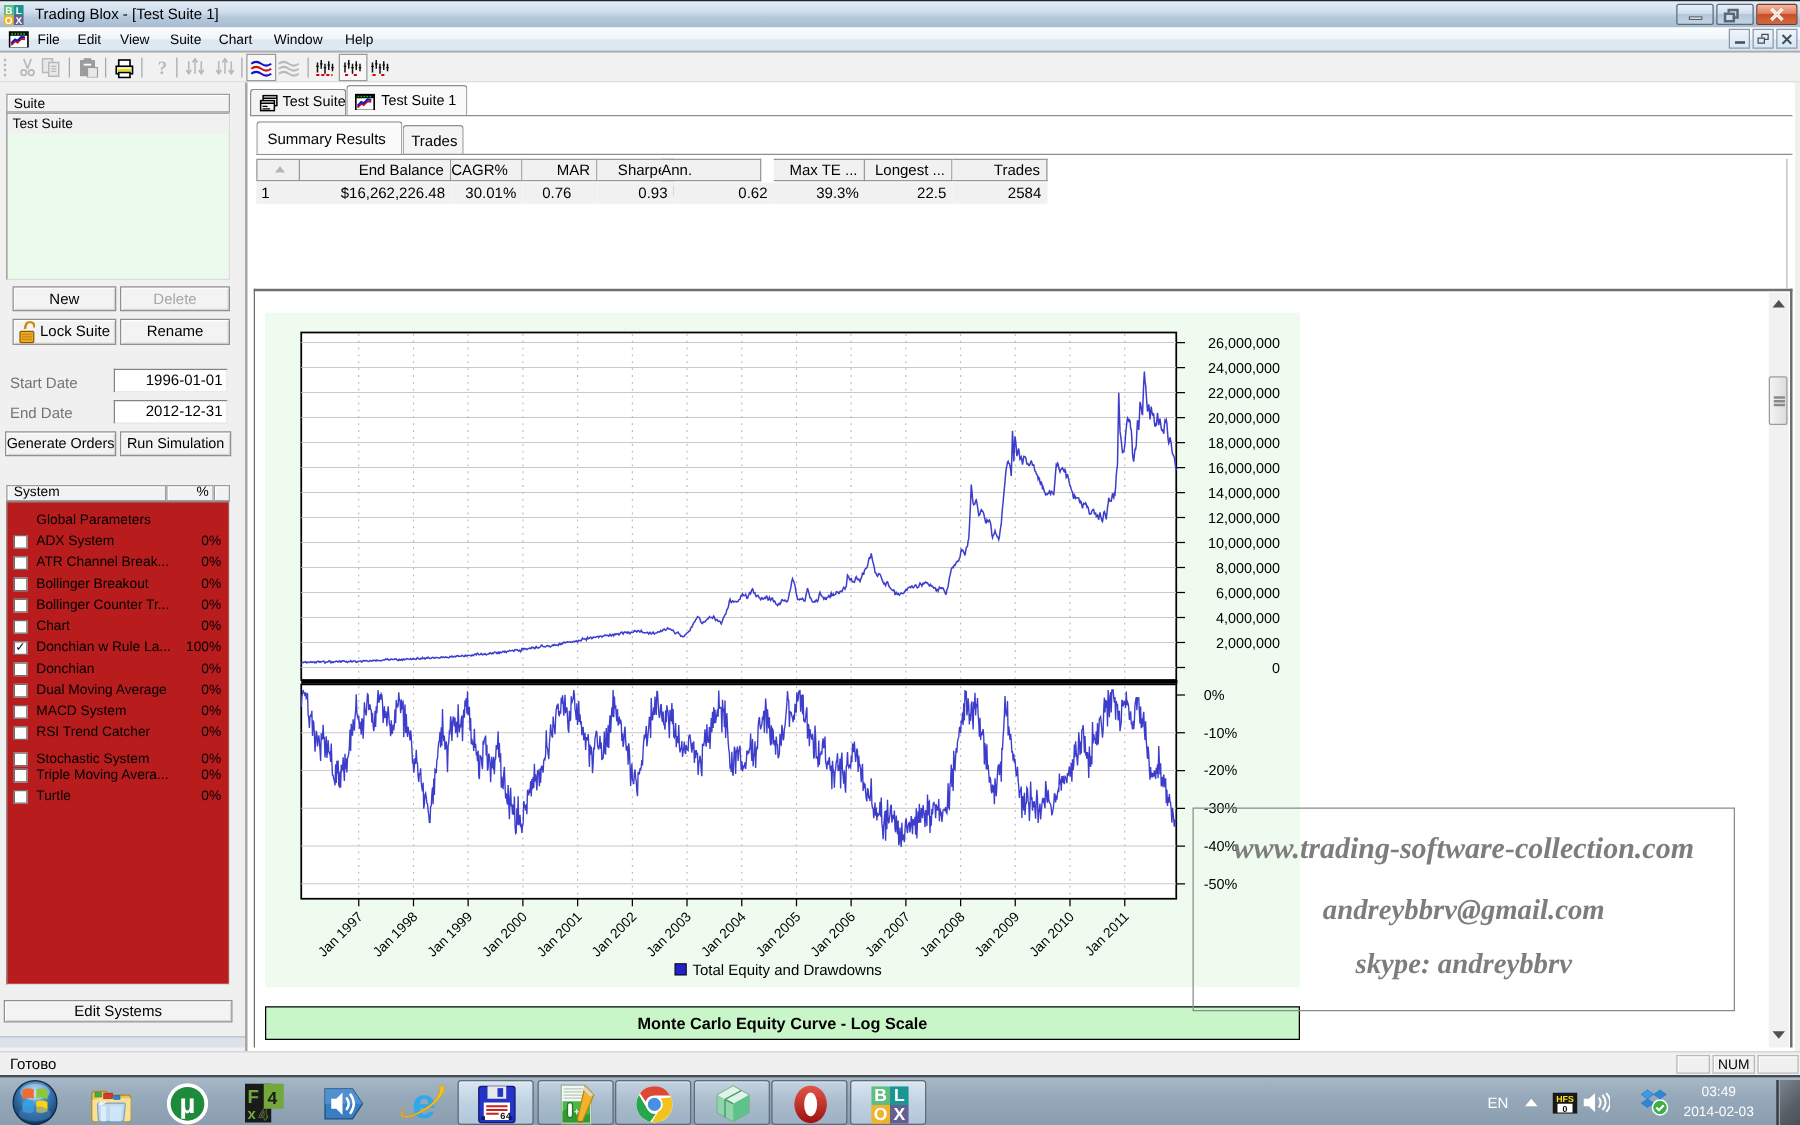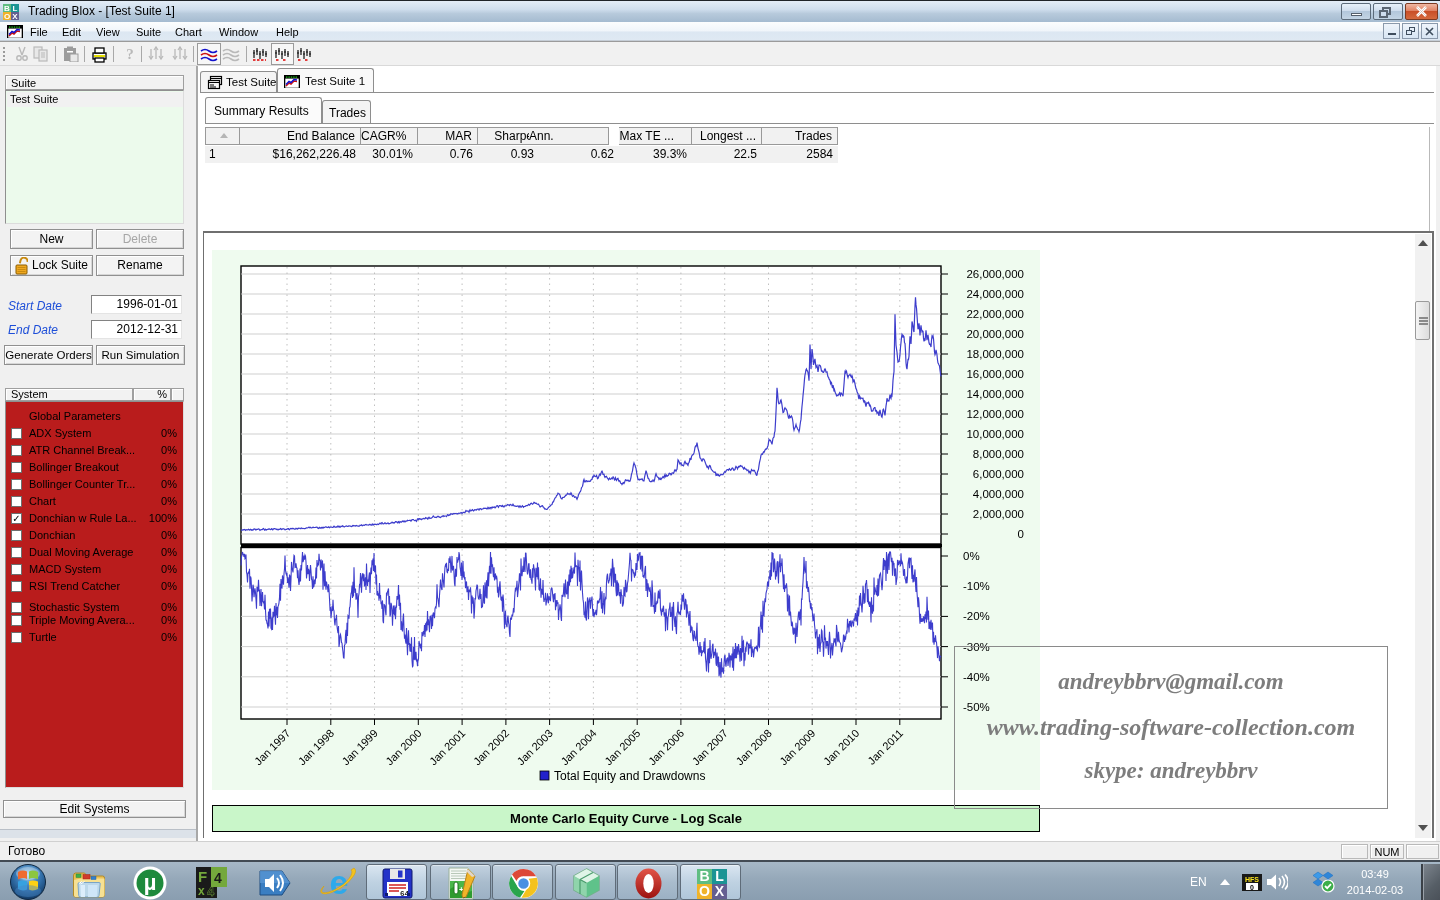--- a/index.html
+++ b/index.html
@@ -16,21 +16,21 @@
 .mdibtn{position:absolute;top:1px;width:17px;height:16px;background:linear-gradient(#eef4fb,#d8e6f4);border:1px solid #8a99ab;color:#3f4e5e;font-size:10px;text-align:center;line-height:14px;}
 #toolbar{left:0;top:41px;width:1440px;height:25px;background:#f1f1f1;border-top:1px solid #9b9b9b;border-bottom:1px solid #d9d9d9;}
 .tbsep{position:absolute;top:4px;width:1px;height:16px;background:#a8a8a8;}
 
 #leftpanel{left:0;top:66px;width:198px;height:775px;background:#f0f0f0;border-right:2px solid #a8a8a8;}
 #suite-hdr{left:5px;top:9px;width:179px;height:15px;background:#f2f2f2;border:1px solid #9f9f9f;box-shadow:inset 1px 1px 0 #fff;font-size:11px;padding-left:5px;line-height:14px;}
 #suite-list{left:5px;top:24px;width:179px;height:134px;background:#ecfaec;border:1px solid #8f8f8f;border-right-color:#dcdcdc;border-bottom-color:#dcdcdc;}
 #suite-item{position:absolute;left:1px;top:1px;width:176px;height:15px;background:#f1f1f1;font-size:11px;padding-left:3px;line-height:15px;}
 .btn{position:absolute;background:#f3f3f3;border:1px solid #909090;box-shadow:inset 1px 1px 0 #ffffff,inset -1px -1px 0 #d6d6d6;font-size:12px;text-align:center;color:#000;}
 .inp{position:absolute;background:#fff;border:1px solid #828282;border-right-color:#e4e4e4;border-bottom-color:#e4e4e4;font-size:12px;text-align:right;padding-right:3px;color:#000;}
-.lbl{position:absolute;font-size:12px;color:#1d4ed8;font-style:italic;}
+.lbl{position:absolute;font-size:12px;color:#737373;}
 #sys-hdr{left:5px;top:322px;width:179px;height:13px;background:#f2f2f2;font-size:11px;}
 .sys-cell{position:absolute;top:0;height:13px;border:1px solid #9f9f9f;box-shadow:inset 1px 1px 0 #fff;line-height:11px;background:#f2f2f2;}
 #sys-list{left:5px;top:335px;width:179px;height:387px;background:#b91c1c;border:1px solid #8f8f8f;border-right-color:#dcdcdc;border-bottom-color:#dcdcdc;}
 .sysrow{position:absolute;left:2px;width:173px;height:17px;font-size:11px;line-height:17px;color:#000;}
 .cb{position:absolute;left:3px;top:3px;width:11px;height:11px;background:#fff;border:1px solid #6e6e6e;}
 .sysname{position:absolute;left:21px;top:0;}
 .syspct{position:absolute;right:4px;top:0;}
 #leftbottom{left:0;top:763px;width:196px;height:9px;background:#dce2e9;border-top:1px solid #b9bfc7;}
 
 #main{left:200px;top:66px;width:1234px;height:775px;background:#fff;}
@@ -337,27 +337,27 @@
     </div>
   <div id="subtabline"></div>
   <div class="th" style="left:5px;width:35px;border-left:1px solid #999;text-align:right;padding-right:5px;">
       <span style="position:absolute;left:14px;top:5px;width:0;height:0;border-left:4px solid transparent;border-right:4px solid transparent;border-bottom:5px solid #b5b5b5;"></span>
     </div>
     <div class="th" style="left:40px;width:121px;text-align:right;padding-right:5px;">End Balance</div>
     <div class="th" style="left:161px;width:57px;text-align:left;padding-right:9px;">CAGR%</div>
     <div class="th" style="left:218px;width:60px;text-align:right;padding-right:5px;">MAR</div>
     <div class="th" style="left:278px;width:61px;text-align:right;padding-right:5px;">Sharpe</div>
     <div class="th" style="left:329px;width:80px;padding-right:20px;">Ann. Sharpe</div>
-    <div class="th" style="left:419px;width:73px;text-align:right;padding-right:17px;">Max TE ...</div>
+    <div class="th" style="left:419px;width:73px;text-align:right;padding-right:5px;">Max TE ...</div>
     <div class="th" style="left:492px;width:70px;text-align:right;padding-right:5px;">Longest ...</div>
     <div class="th" style="left:562px;width:76px;text-align:right;padding-right:5px;">Trades</div>
   <div class="td" style="left:5px;width:35px;padding-left:4px;text-align:left;">1</div>
     <div class="td" style="left:40px;width:121px;padding-right:5px;text-align:right;">$16,262,226.48</div>
     <div class="td" style="left:161px;width:57px;padding-right:5px;text-align:right;">30.01%</div>
-    <div class="td" style="left:218px;width:60px;padding-right:5px;text-align:right;">0.76</div>
+    <div class="td" style="left:218px;width:60px;padding-right:5px;text-align:center;">0.76</div>
     <div class="td" style="left:278px;width:61px;padding-right:5px;text-align:right;">0.93</div>
     <div class="td" style="left:339px;width:80px;padding-right:5px;text-align:right;">0.62</div>
     <div class="td" style="left:419px;width:73px;padding-right:5px;text-align:right;">39.3%</div>
     <div class="td" style="left:492px;width:70px;padding-right:5px;text-align:right;">22.5</div>
     <div class="td" style="left:562px;width:76px;padding-right:5px;text-align:right;">2584</div>
   <div class="abs" style="left:1229px;top:61px;width:1px;height:104px;background:#b9b9b9;"></div>
   <div id="chartview">
     <div id="chartbox">
         <svg width="828" height="540" viewBox="0 0 828 540" style="position:absolute;left:0;top:0;" font-family="Liberation Sans">
 <rect x="0" y="0" width="828" height="540" fill="#effbef"></rect>
@@ -494,22 +494,22 @@
       <div class="abs" style="left:3px;top:6px;width:0;height:0;border-left:5px solid transparent;border-right:5px solid transparent;border-bottom:6px solid #505050;"></div>
       <div id="vthumb">
           <div class="abs" style="left:3px;top:15px;width:9px;height:1.5px;background:#8a8a8a;box-shadow:0 3px 0 #8a8a8a,0 6px 0 #8a8a8a;"></div>
         </div>
       <div class="abs" style="left:3px;top:591px;width:0;height:0;border-left:5px solid transparent;border-right:5px solid transparent;border-top:6px solid #505050;"></div>
     </div>
   </div>
 </div>
 
 <div class="abs" id="wm">
+  <div style="margin-top:19px;font-size:24px;">www.trading-software-collection.com</div>
   <div style="margin-top:22px;font-size:23px;">andreybbrv@gmail.com</div>
-  <div style="margin-top:19px;font-size:24px;">www.trading-software-collection.com</div>
   <div style="margin-top:17px;font-size:23px;">skype: andreybbrv</div>
 </div>
 
 <div class="abs" style="left:1436px;top:66px;width:4px;height:775px;background:#f0f0f0;"></div>
 <div class="abs" id="statusbar">
   <span class="abs" style="left:8px;top:2px;">Готово</span>
   <span class="stcell" style="left:1341px;width:27px;"></span>
   <span class="stcell" style="left:1370px;width:34px;">NUM</span>
   <span class="stcell" style="left:1406px;width:33px;"></span>
 </div>

